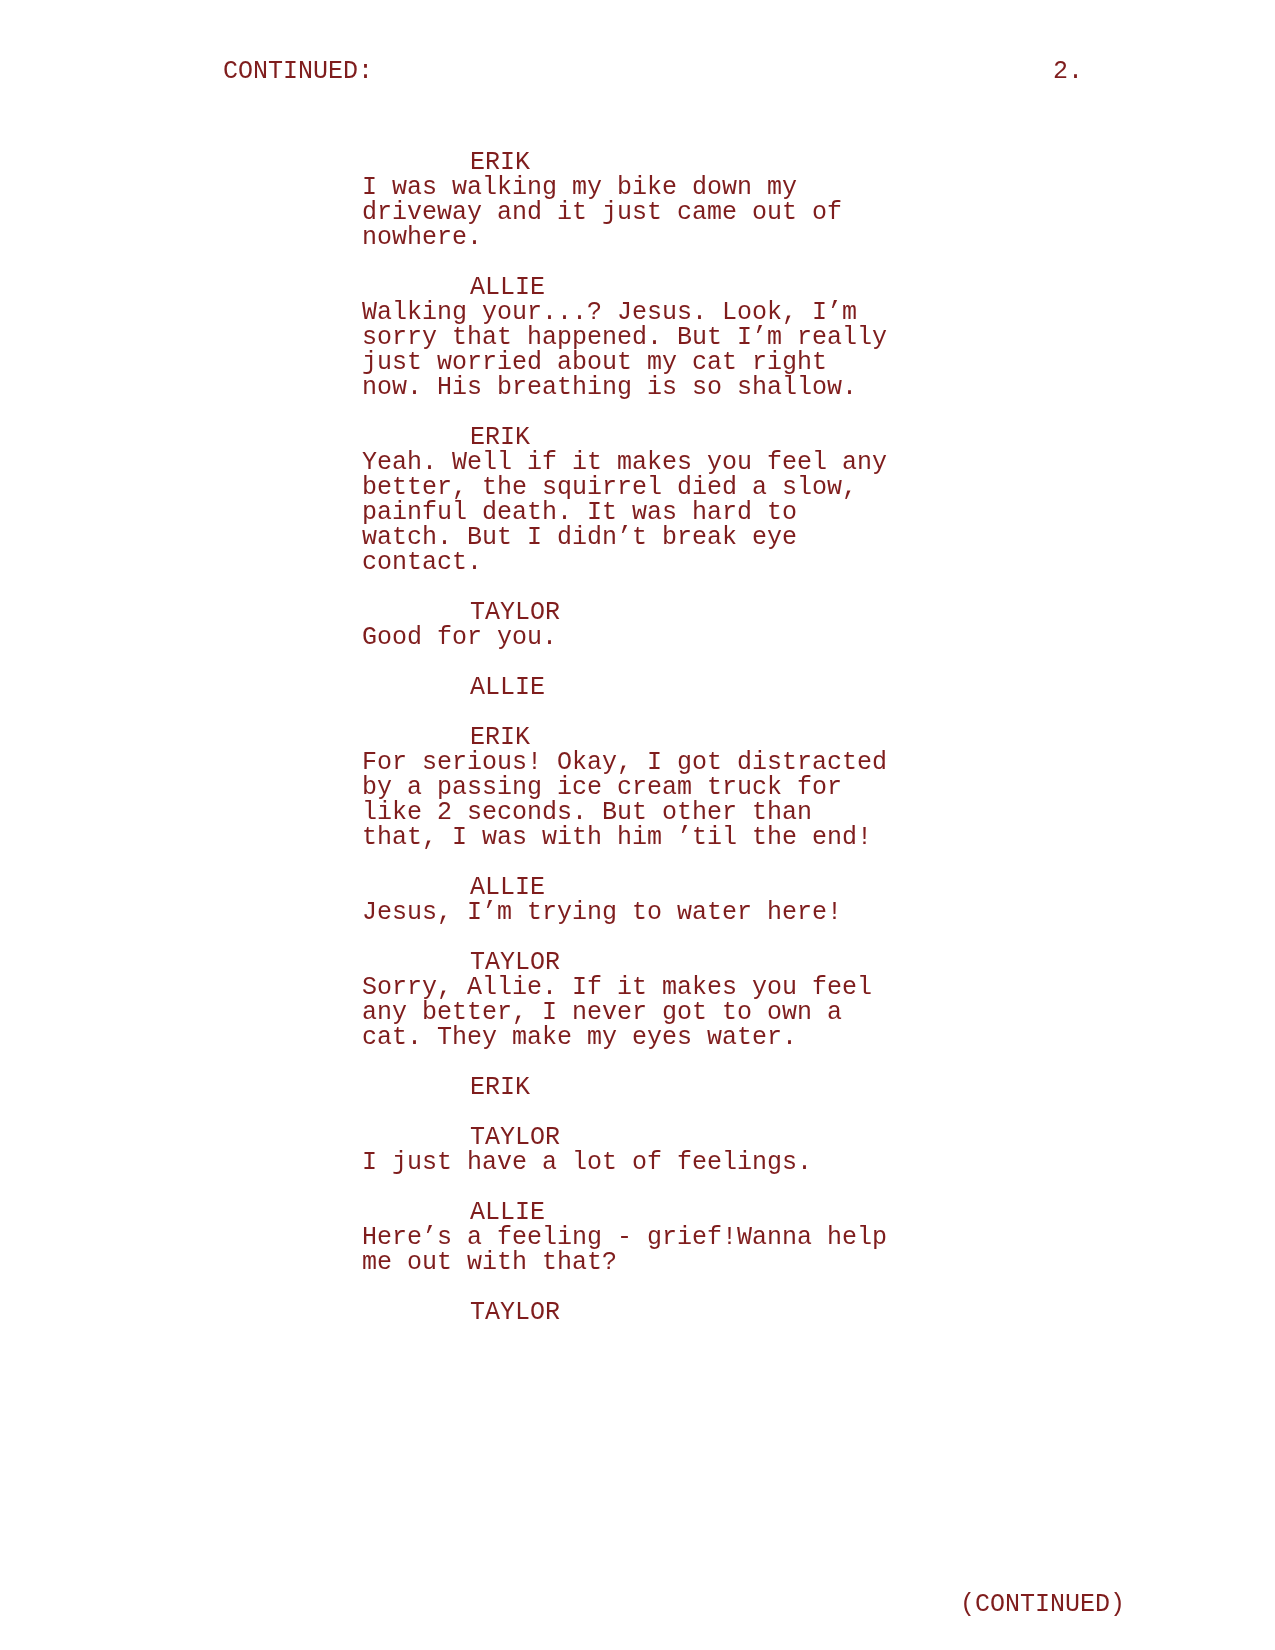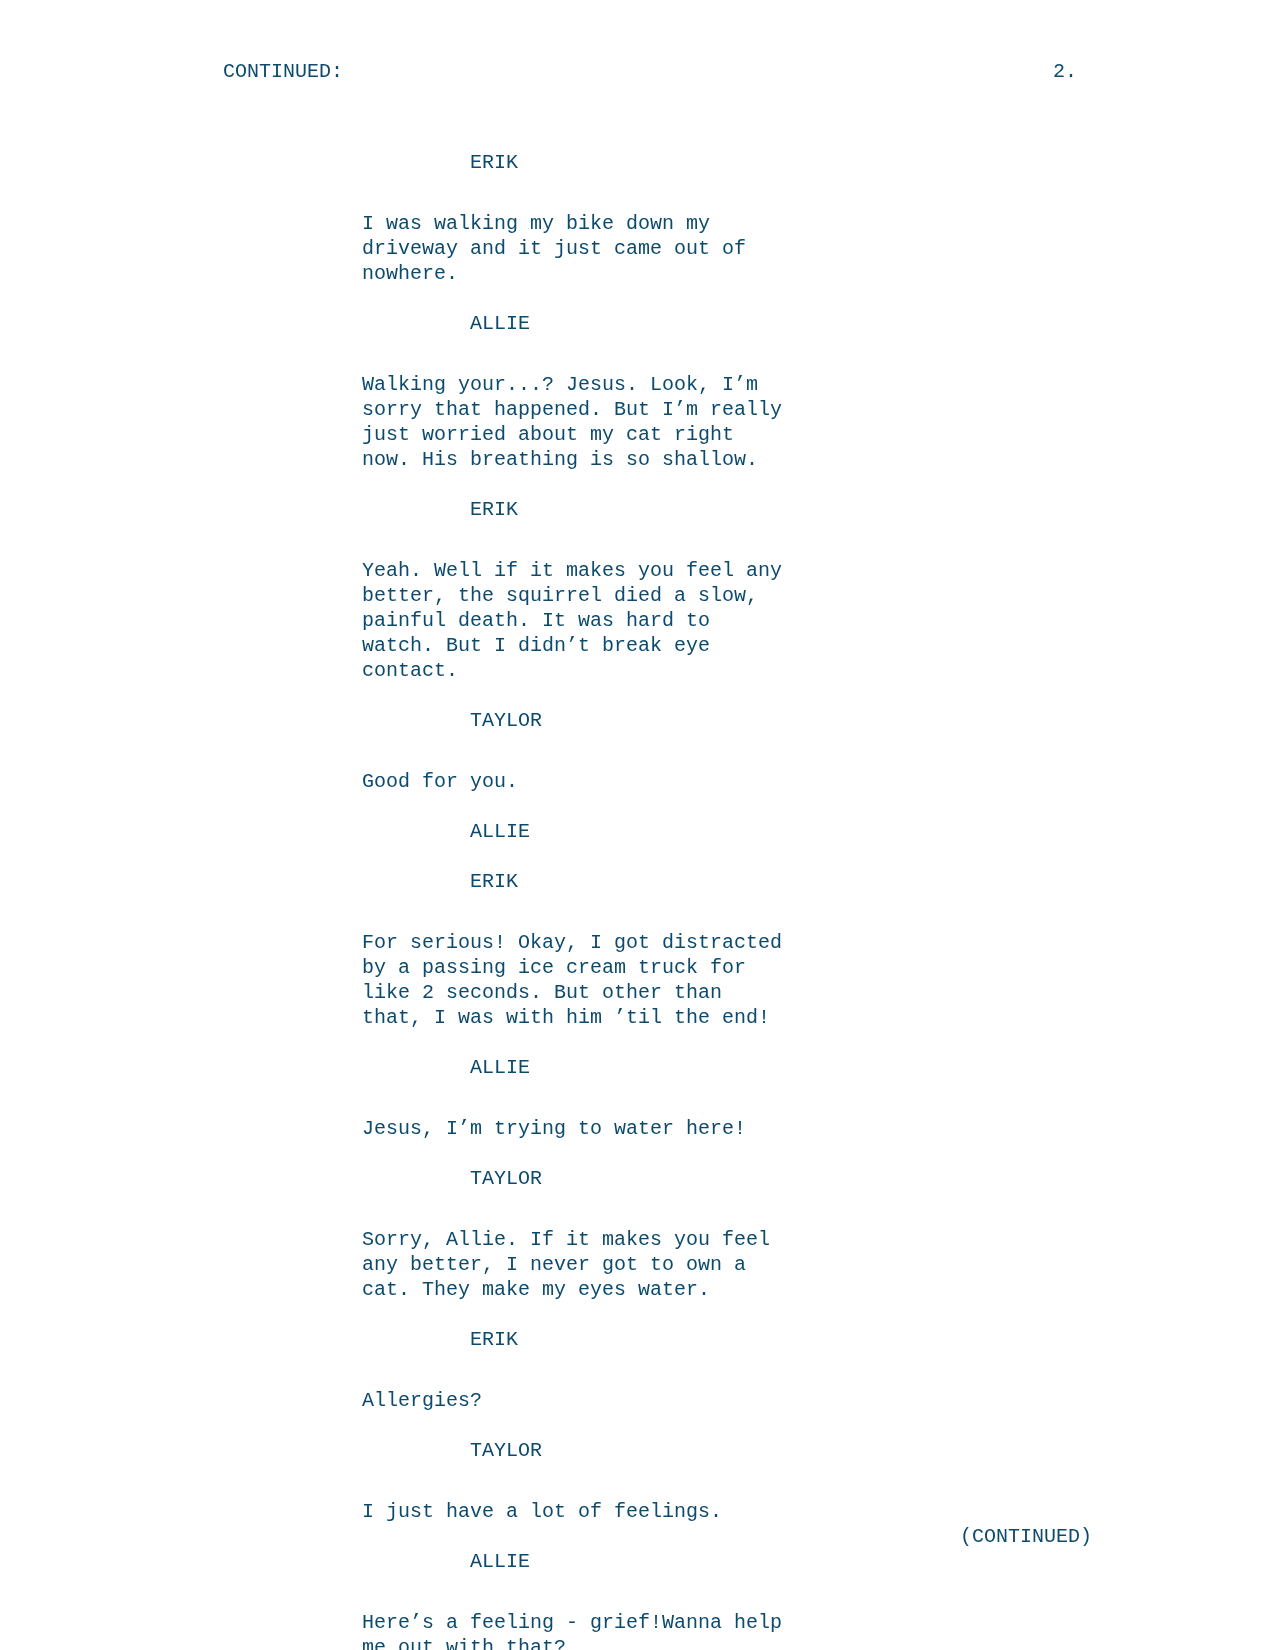--- a/index.html
+++ b/index.html
@@ -5,23 +5,23 @@
   html, body {
     margin: 0;
     padding: 0;
     background: #ffffff;
   }
   .page {
     position: relative;
     width: 1275px;
     height: 1650px;
     background: #ffffff;
-    color: #0c4a6e;
+    color: #7f1d1d;
     font-family: "Liberation Mono", "DejaVu Sans Mono", monospace;
-    font-size: 20px;
+    font-size: 25px;
     line-height: 25px;
     overflow: hidden;
   }
   .hdr-left {
     position: absolute;
     left: 223px;
     top: 59px;
     white-space: pre;
   }
   .hdr-right {
@@ -37,26 +37,25 @@
   }
   .block {
     margin: 0 0 25px 0;
   }
   .char-name {
     margin-left: 108px;
     white-space: pre;
   }
   .dialogue-text {
     white-space: pre;
-    margin-top: 36px;
   }
   .ftr {
     position: absolute;
     left: 960px;
-    top: 1524px;
+    top: 1592px;
     white-space: pre;
   }
 </style>
 </head>
 <body>
 
 <div class="page">
 
   <div class="hdr-left">CONTINUED:</div>
   <div class="hdr-right">2.</div>
@@ -111,21 +110,20 @@
 
     <div class="block">
       <div class="char-name">TAYLOR</div>
       <div class="dialogue-text">Sorry, Allie. If it makes you feel
 any better, I never got to own a
 cat. They make my eyes water.</div>
     </div>
 
     <div class="block">
       <div class="char-name">ERIK</div>
-      <div class="dialogue-text">Allergies?</div>
     </div>
 
     <div class="block">
       <div class="char-name">TAYLOR</div>
       <div class="dialogue-text">I just have a lot of feelings.</div>
     </div>
 
     <div class="block">
       <div class="char-name">ALLIE</div>
       <div class="dialogue-text">Here’s a feeling - grief!Wanna help

